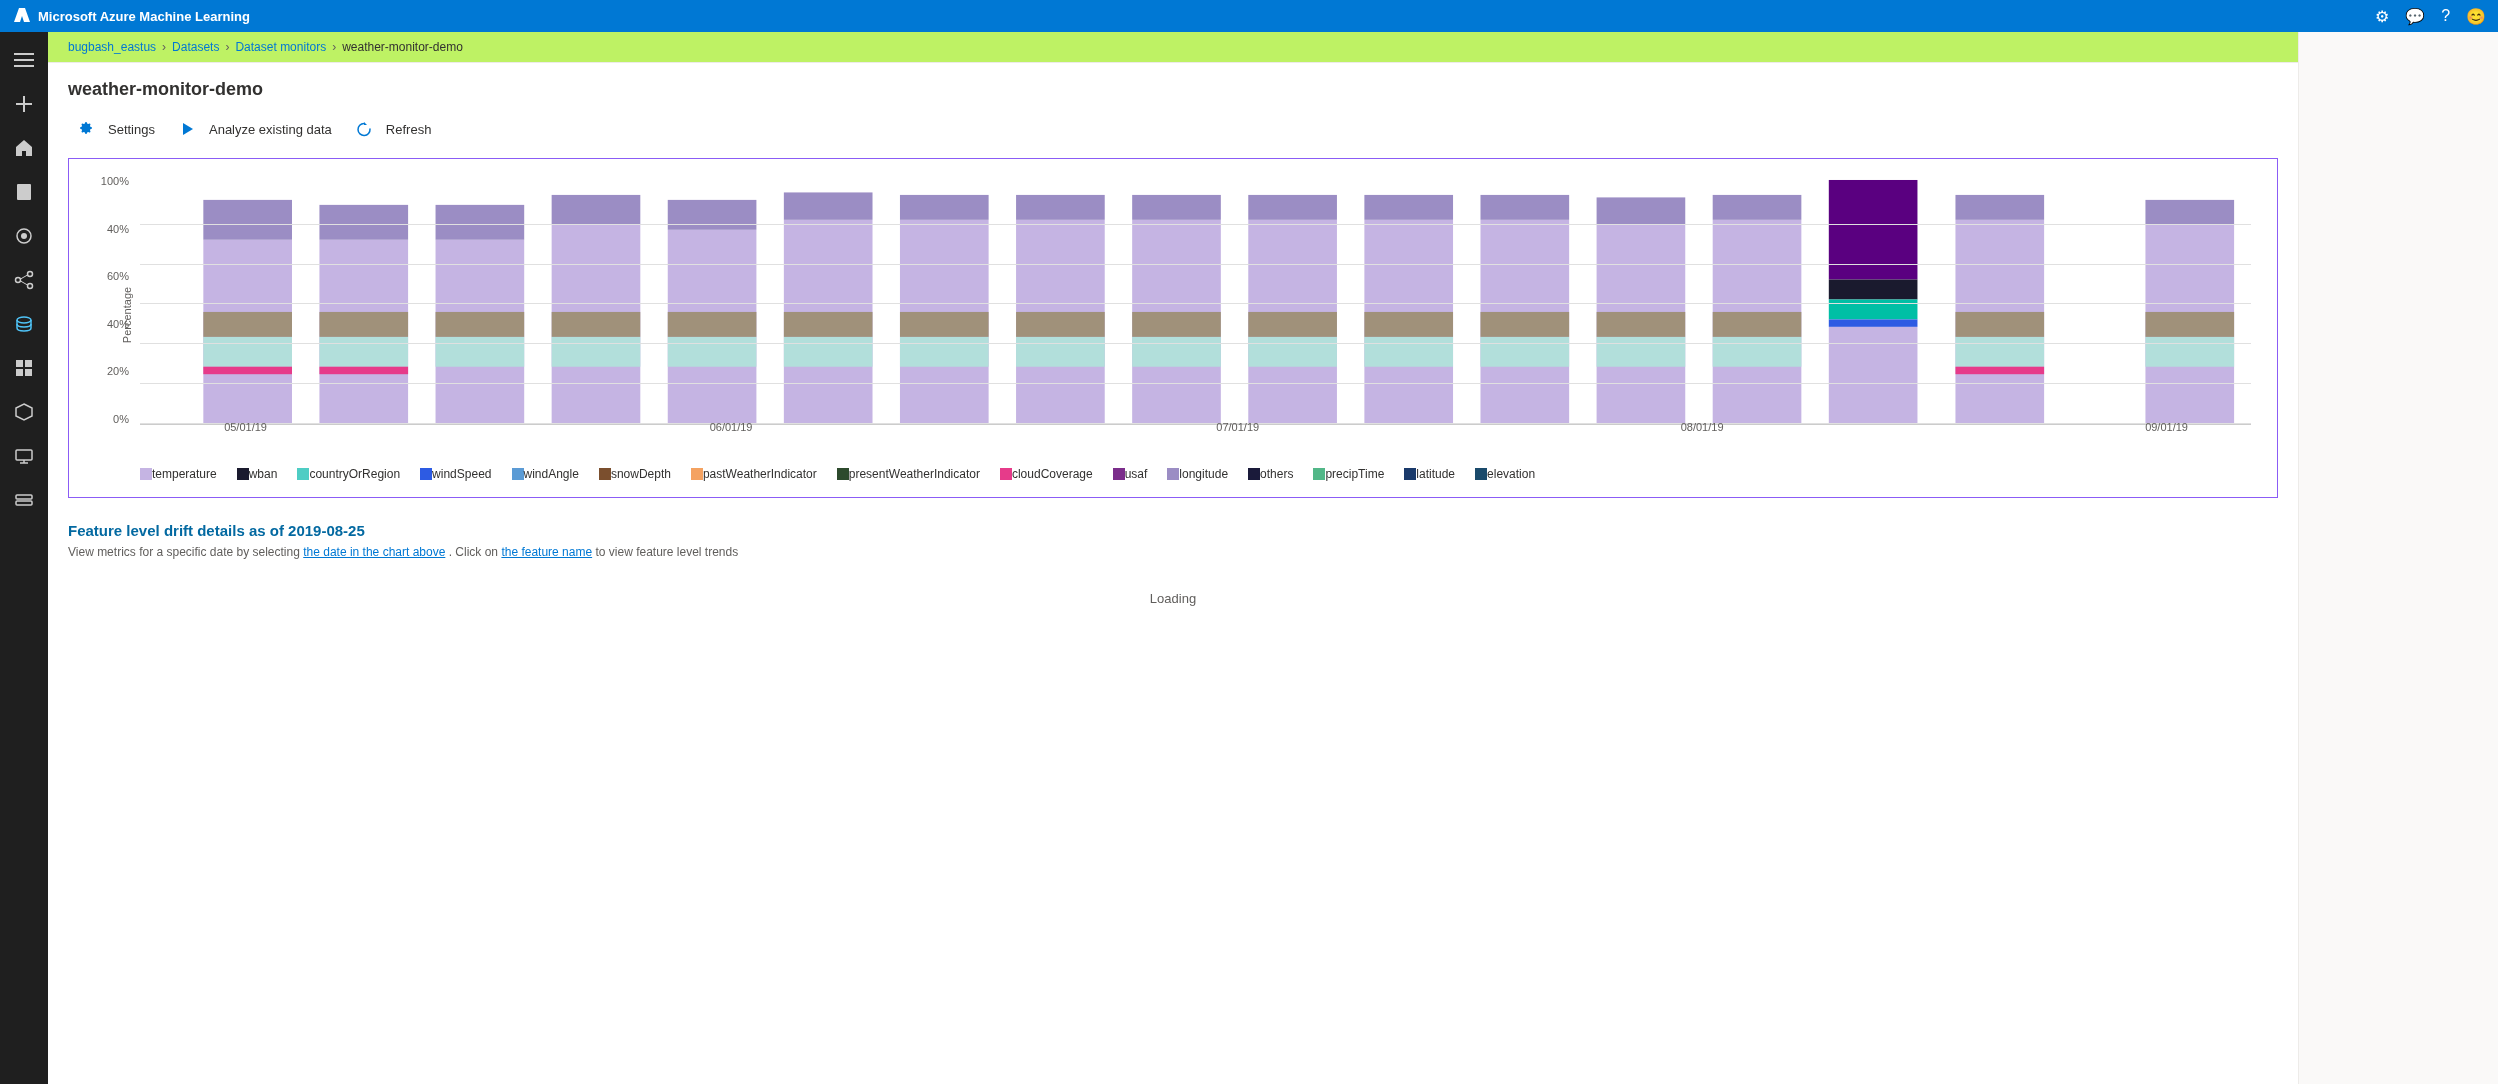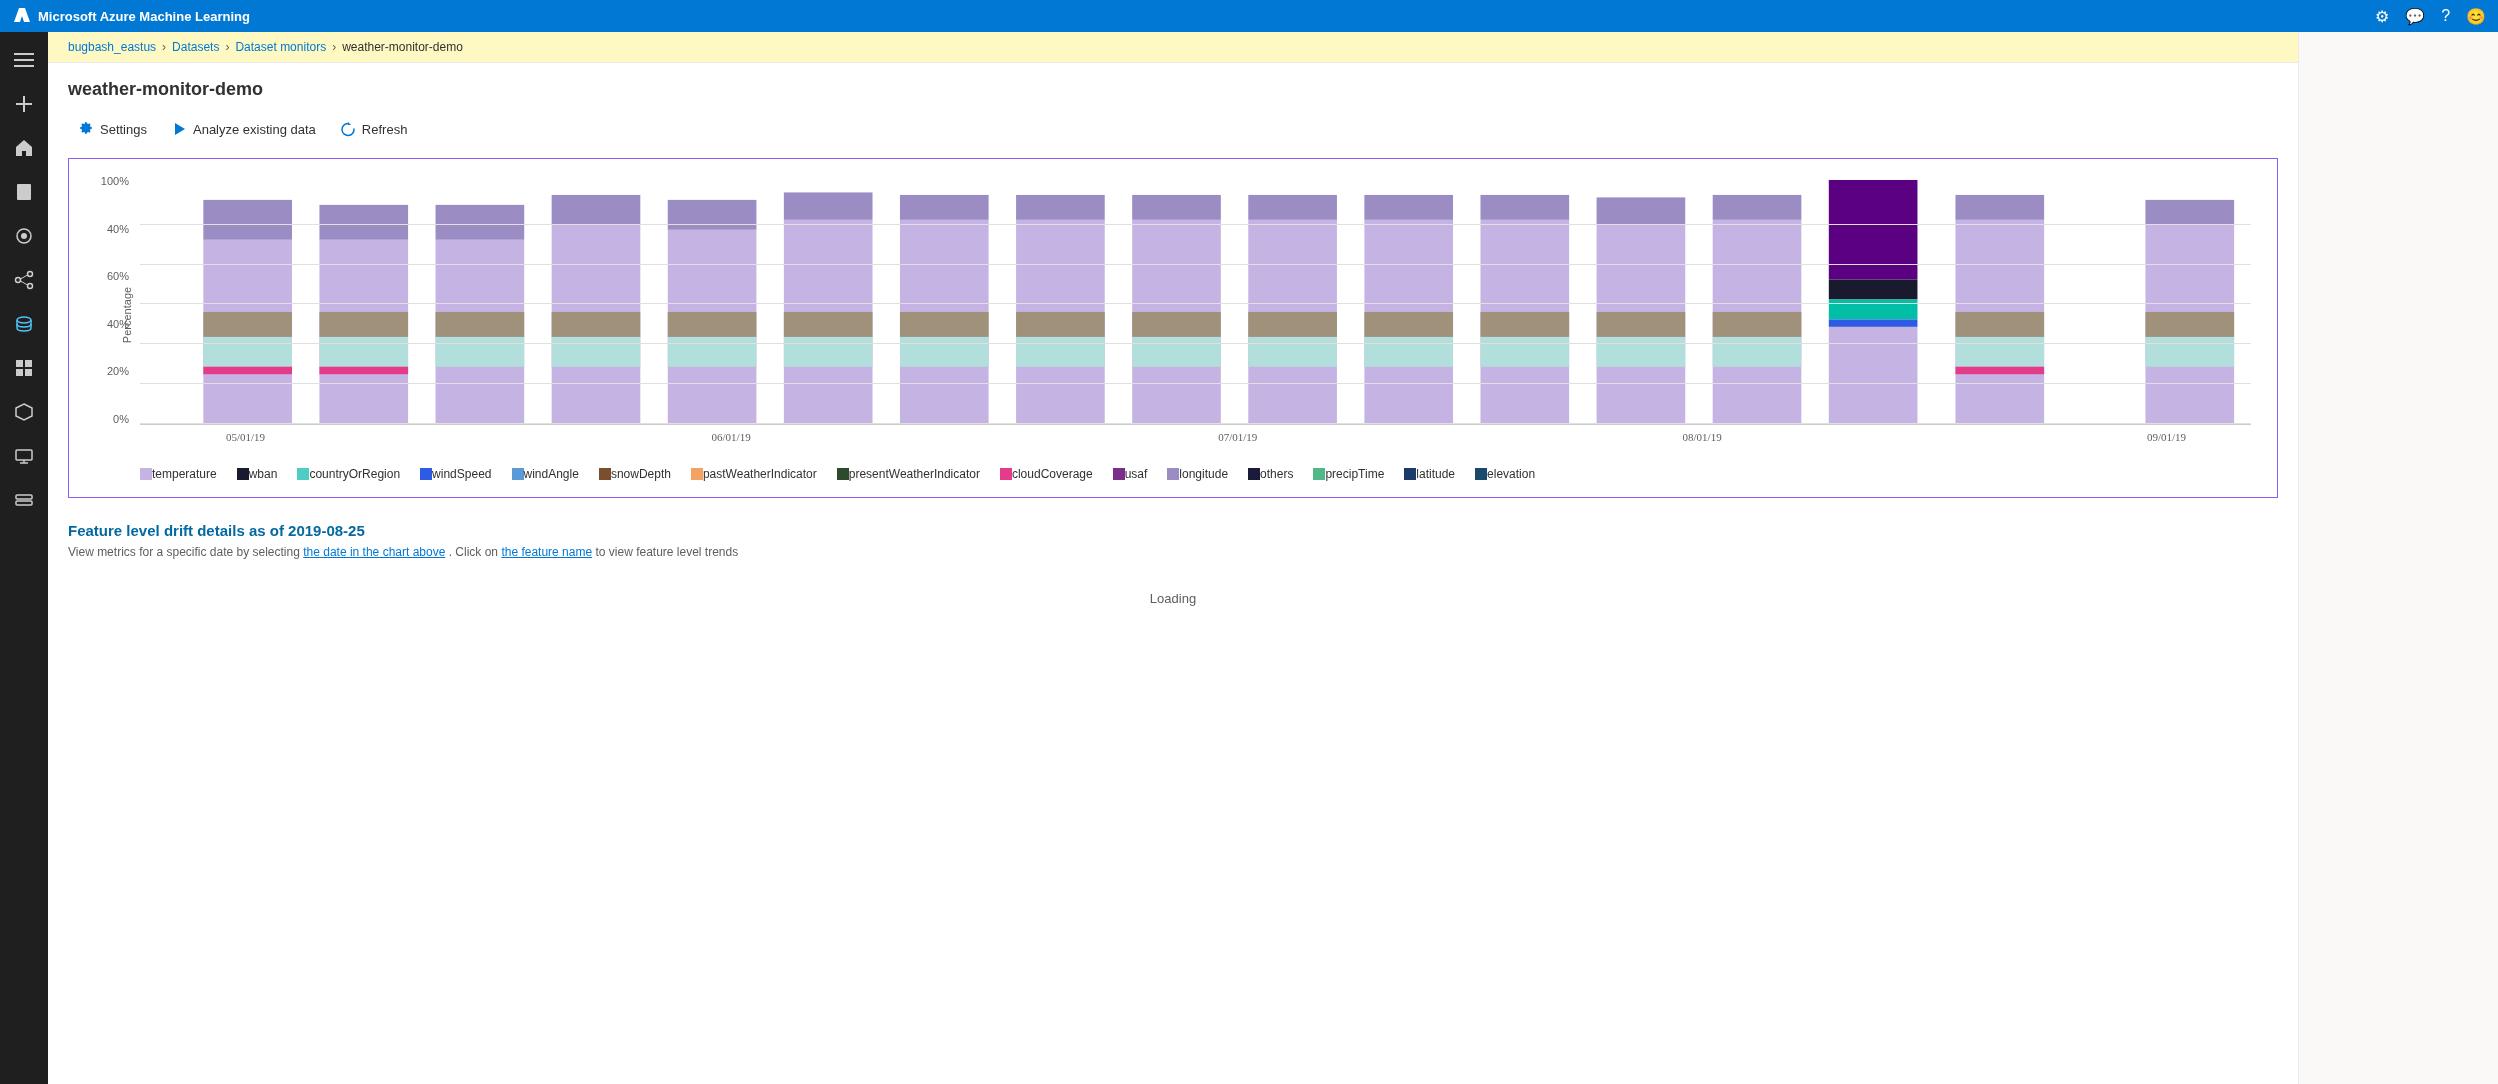--- a/index.html
+++ b/index.html
@@ -57,21 +57,21 @@
     }
 
     
     .breadcrumb-bar {
       padding: 8px 20px;
       display: flex;
       align-items: center;
       gap: 6px;
       font-size: 12px;
       border-bottom: 1px solid #edebe9;
-      background: #fef9c3;
+      background: #bef264;
       flex-shrink: 0;
     }
     .breadcrumb-link { color: #0078d4; cursor: pointer; text-decoration: none; }
     .breadcrumb-sep { color: #605e5c; }
     .breadcrumb-current { color: #323130; }
 
     
     .page-content { flex: 1; overflow-y: auto; padding: 16px 20px; }
 
     .page-title {
@@ -84,21 +84,21 @@
     
     .toolbar {
       display: flex;
       align-items: center;
       gap: 4px;
       margin-bottom: 16px;
     }
     .toolbar-btn {
       display: flex;
       align-items: center;
-      gap: 6px;
+      gap: 14px;
       padding: 5px 10px;
       background: transparent;
       border: none;
       cursor: pointer;
       font-size: 13px;
       color: #323130;
       border-radius: 2px;
     }
     .toolbar-btn svg { width: 16px; height: 16px; }
 
@@ -149,26 +149,25 @@
       position: absolute;
       left: 0; right: 0;
       height: 1px;
       background: #e0e0e0;
     }
 
     .chart-x-axis {
       position: absolute;
       left: 55px;
       right: 10px;
-      bottom: 0;
+      bottom: 10px;
       height: 28px;
       display: flex;
       align-items: flex-start;
       padding-top: 4px;
-      font-family: Liberation Serif, serif;
     }
 
     .x-label {
       position: absolute;
       font-size: 11px;
       color: #605e5c;
       transform: translateX(-50%);
     }
 
     

